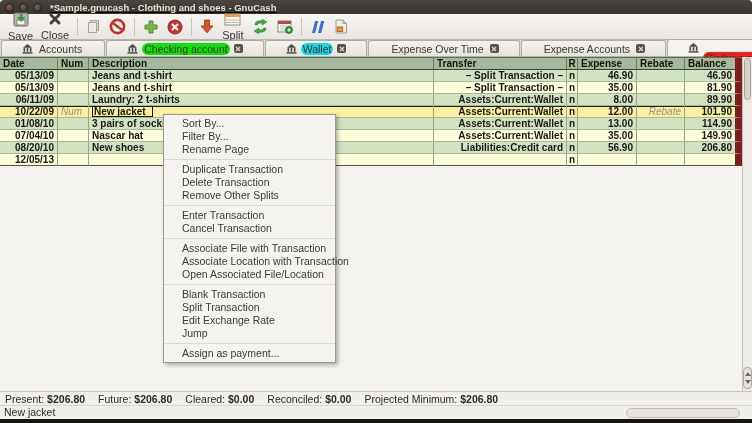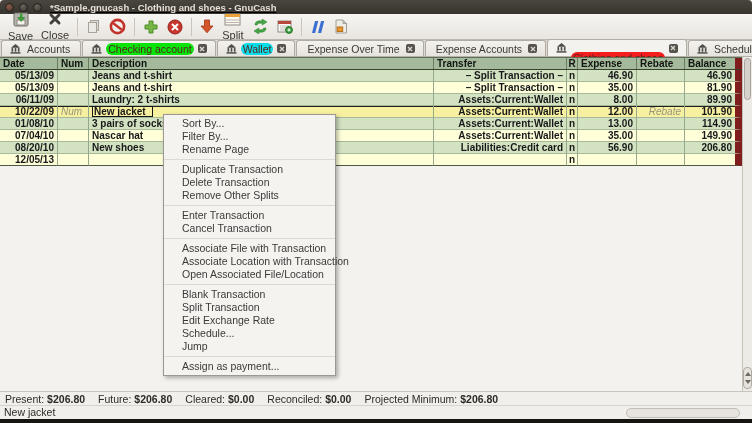--- a/index.html
+++ b/index.html
@@ -21,21 +21,21 @@
     background:linear-gradient(#f7f5f2,#e8e5e0);border-bottom:1px solid #bcb8b1;
     display:flex;align-items:center;padding:0 4px;}
   .tbtn{display:flex;align-items:center;gap:3px;padding:2px 4px;border-radius:3px;color:#3a3833;
     font-size:11px;white-space:nowrap;flex-direction:column;}
   .tsep{width:1px;height:18px;background:#c9c5be;margin:0 4px;}
   .ticon{display:inline-flex;align-items:center;}
 
   
   .tabbar{position:absolute;left:0;top:40px;width:752px;height:17px;
     background:#dcd8d2;border-bottom:1px solid #b5b1a9;display:flex;align-items:flex-end;padding-left:1px;}
-  .tab{display:flex;align-items:center;gap:4px;height:16px;padding:0 8px;
+  .tab{display:flex;align-items:center;gap:4px;height:16px;padding:0 20px;
     background:linear-gradient(#f4f2ee,#e6e3dd);border:1px solid #b0aca4;border-bottom:none;
     border-radius:3px 3px 0 0;margin-right:1px;font-size:10.5px;color:#3c3a35;white-space:nowrap;}
   .tab.active{background:#f4f2ee;height:17px;}
   .tab-label{padding:0 2px;line-height:12px;}
   .tab-label.accented{color:#54261e;font-weight:normal;border-radius:6px;}
   .tab-close{display:inline-flex;width:9px;height:9px;background:#56534c;border-radius:2px;
     align-items:center;justify-content:center;}
   .tab-close svg{display:block;}
 
   
@@ -415,21 +415,20 @@
       <div class="mi">Enter Transaction</div>
       <div class="mi">Cancel Transaction</div>
       <div class="msep"></div>
       <div class="mi">Associate File with Transaction</div>
       <div class="mi">Associate Location with Transaction</div>
       <div class="mi">Open Associated File/Location</div>
       <div class="msep"></div>
       <div class="mi">Blank Transaction</div>
       <div class="mi">Split Transaction</div>
       <div class="mi">Edit Exchange Rate</div>
-      <div class="mi">Schedule...</div>
       <div class="mi">Jump</div>
       <div class="msep"></div>
       <div class="mi">Assign as payment...</div>
     </div>
 
   <div class="summarybar">
       <span><span>Present:</span><b>$206.80</b></span>
       <span><span>Future:</span><b>$206.80</b></span>
       <span><span>Cleared:</span><b>$0.00</b></span>
       <span><span>Reconciled:</span><b>$0.00</b></span>

